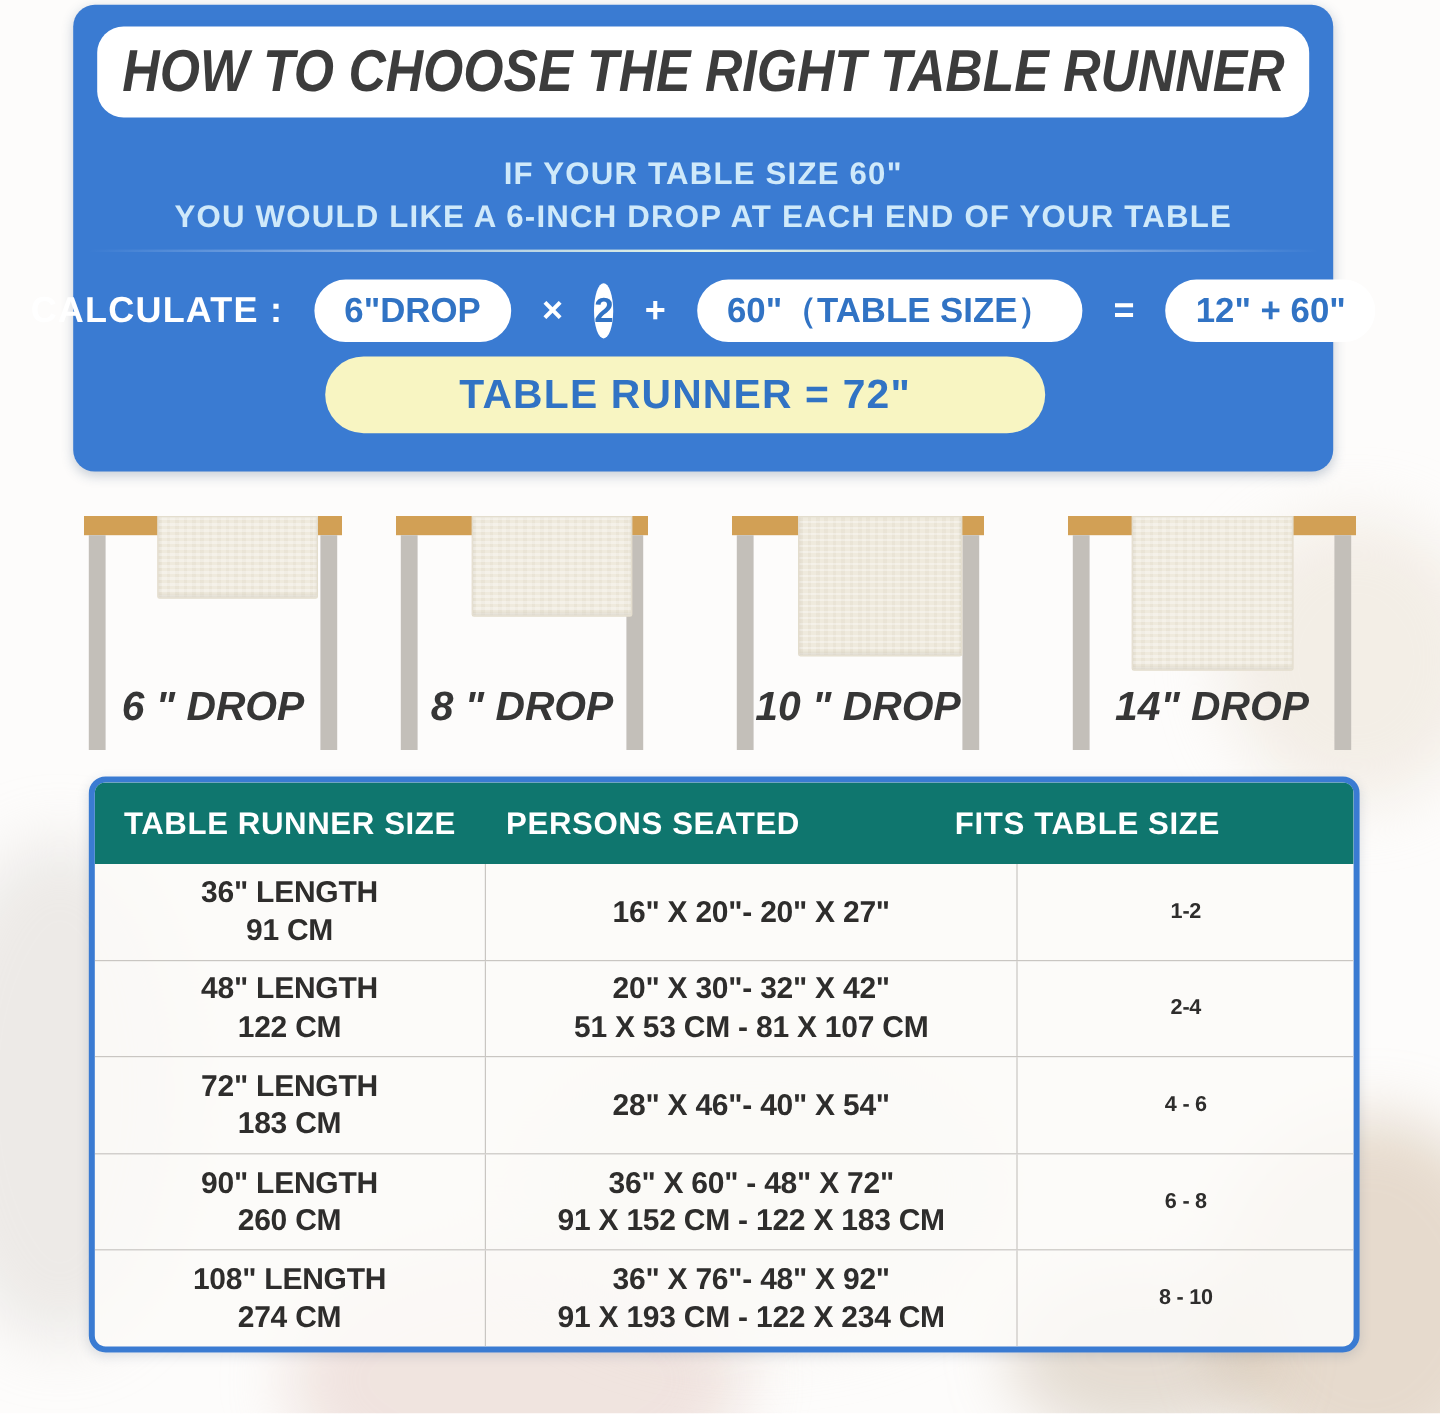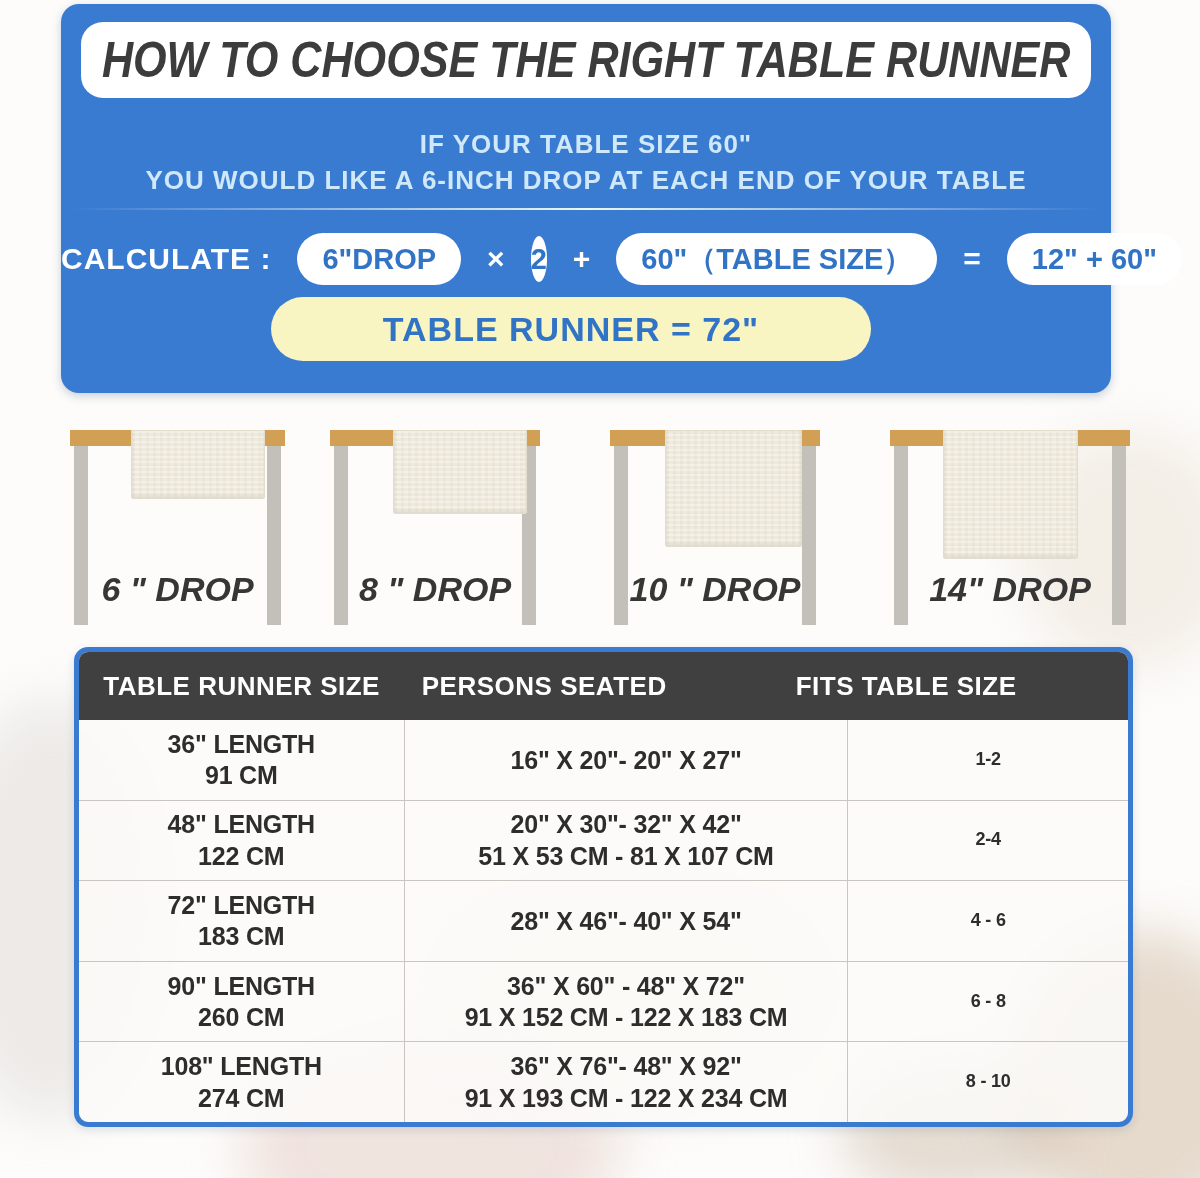--- a/index.html
+++ b/index.html
@@ -37,21 +37,21 @@
     color:#cfe9fa;font-weight:bold;font-size:26px;letter-spacing:1px;white-space:nowrap;
   }
   .subline.s1{top:125px;}
   .subline.s2{top:161px;}
   .glow-divider{
     position:absolute;left:12px;right:12px;top:204px;height:2px;
     background:linear-gradient(90deg,rgba(255,255,255,0) 0%,rgba(255,255,255,0.35) 18%,rgba(244,255,230,0.95) 50%,rgba(255,255,255,0.35) 82%,rgba(255,255,255,0) 100%);
   }
   .calc-row{
     position:absolute;left:0;top:228px;width:100%;height:54px;
-    display:flex;align-items:center;gap:26px;
+    display:flex;align-items:center;justify-content:center;gap:26px;
   }
   .calc-label{color:#ffffff;font-weight:bold;font-size:30px;letter-spacing:1px;white-space:nowrap;}
   .pill{
     background:#ffffff;color:#3173c4;font-weight:bold;font-size:29px;
     height:52px;line-height:52px;border-radius:27px;padding:0 25px;white-space:nowrap;
   }
   .op{color:#ffffff;font-weight:bold;font-size:30px;}
   .num-circle{
     width:46px;height:46px;border-radius:50%;background:#ffffff;color:#3173c4;
     font-weight:bold;font-size:29px;line-height:46px;text-align:center;
@@ -89,21 +89,21 @@
   }
 
   
   .size-panel{
     position:absolute;left:74px;top:647px;width:1059px;height:480px;
     box-sizing:border-box;border:5px solid #3a7bd2;border-radius:14px;
     background:rgba(252,251,248,0.88);overflow:hidden;
     box-shadow:0 3px 10px rgba(40,70,110,0.15);
   }
   .size-header{
-    display:flex;height:68px;background:#404040;align-items:center;
+    display:flex;height:68px;background:#0f766e;align-items:center;
   }
   .hcell{
     color:#ffffff;font-weight:bold;font-size:26px;letter-spacing:0.5px;
     text-align:center;white-space:nowrap;
   }
   .c1{width:31.0%;} .c2{width:42.3%;} .c3{width:26.7%;}
   .size-body{display:flex;flex-direction:column;height:402px;}
   .size-row{flex:1;display:flex;}
   .size-row + .size-row{border-top:1px solid #c9c6c2;}
   .cell{

